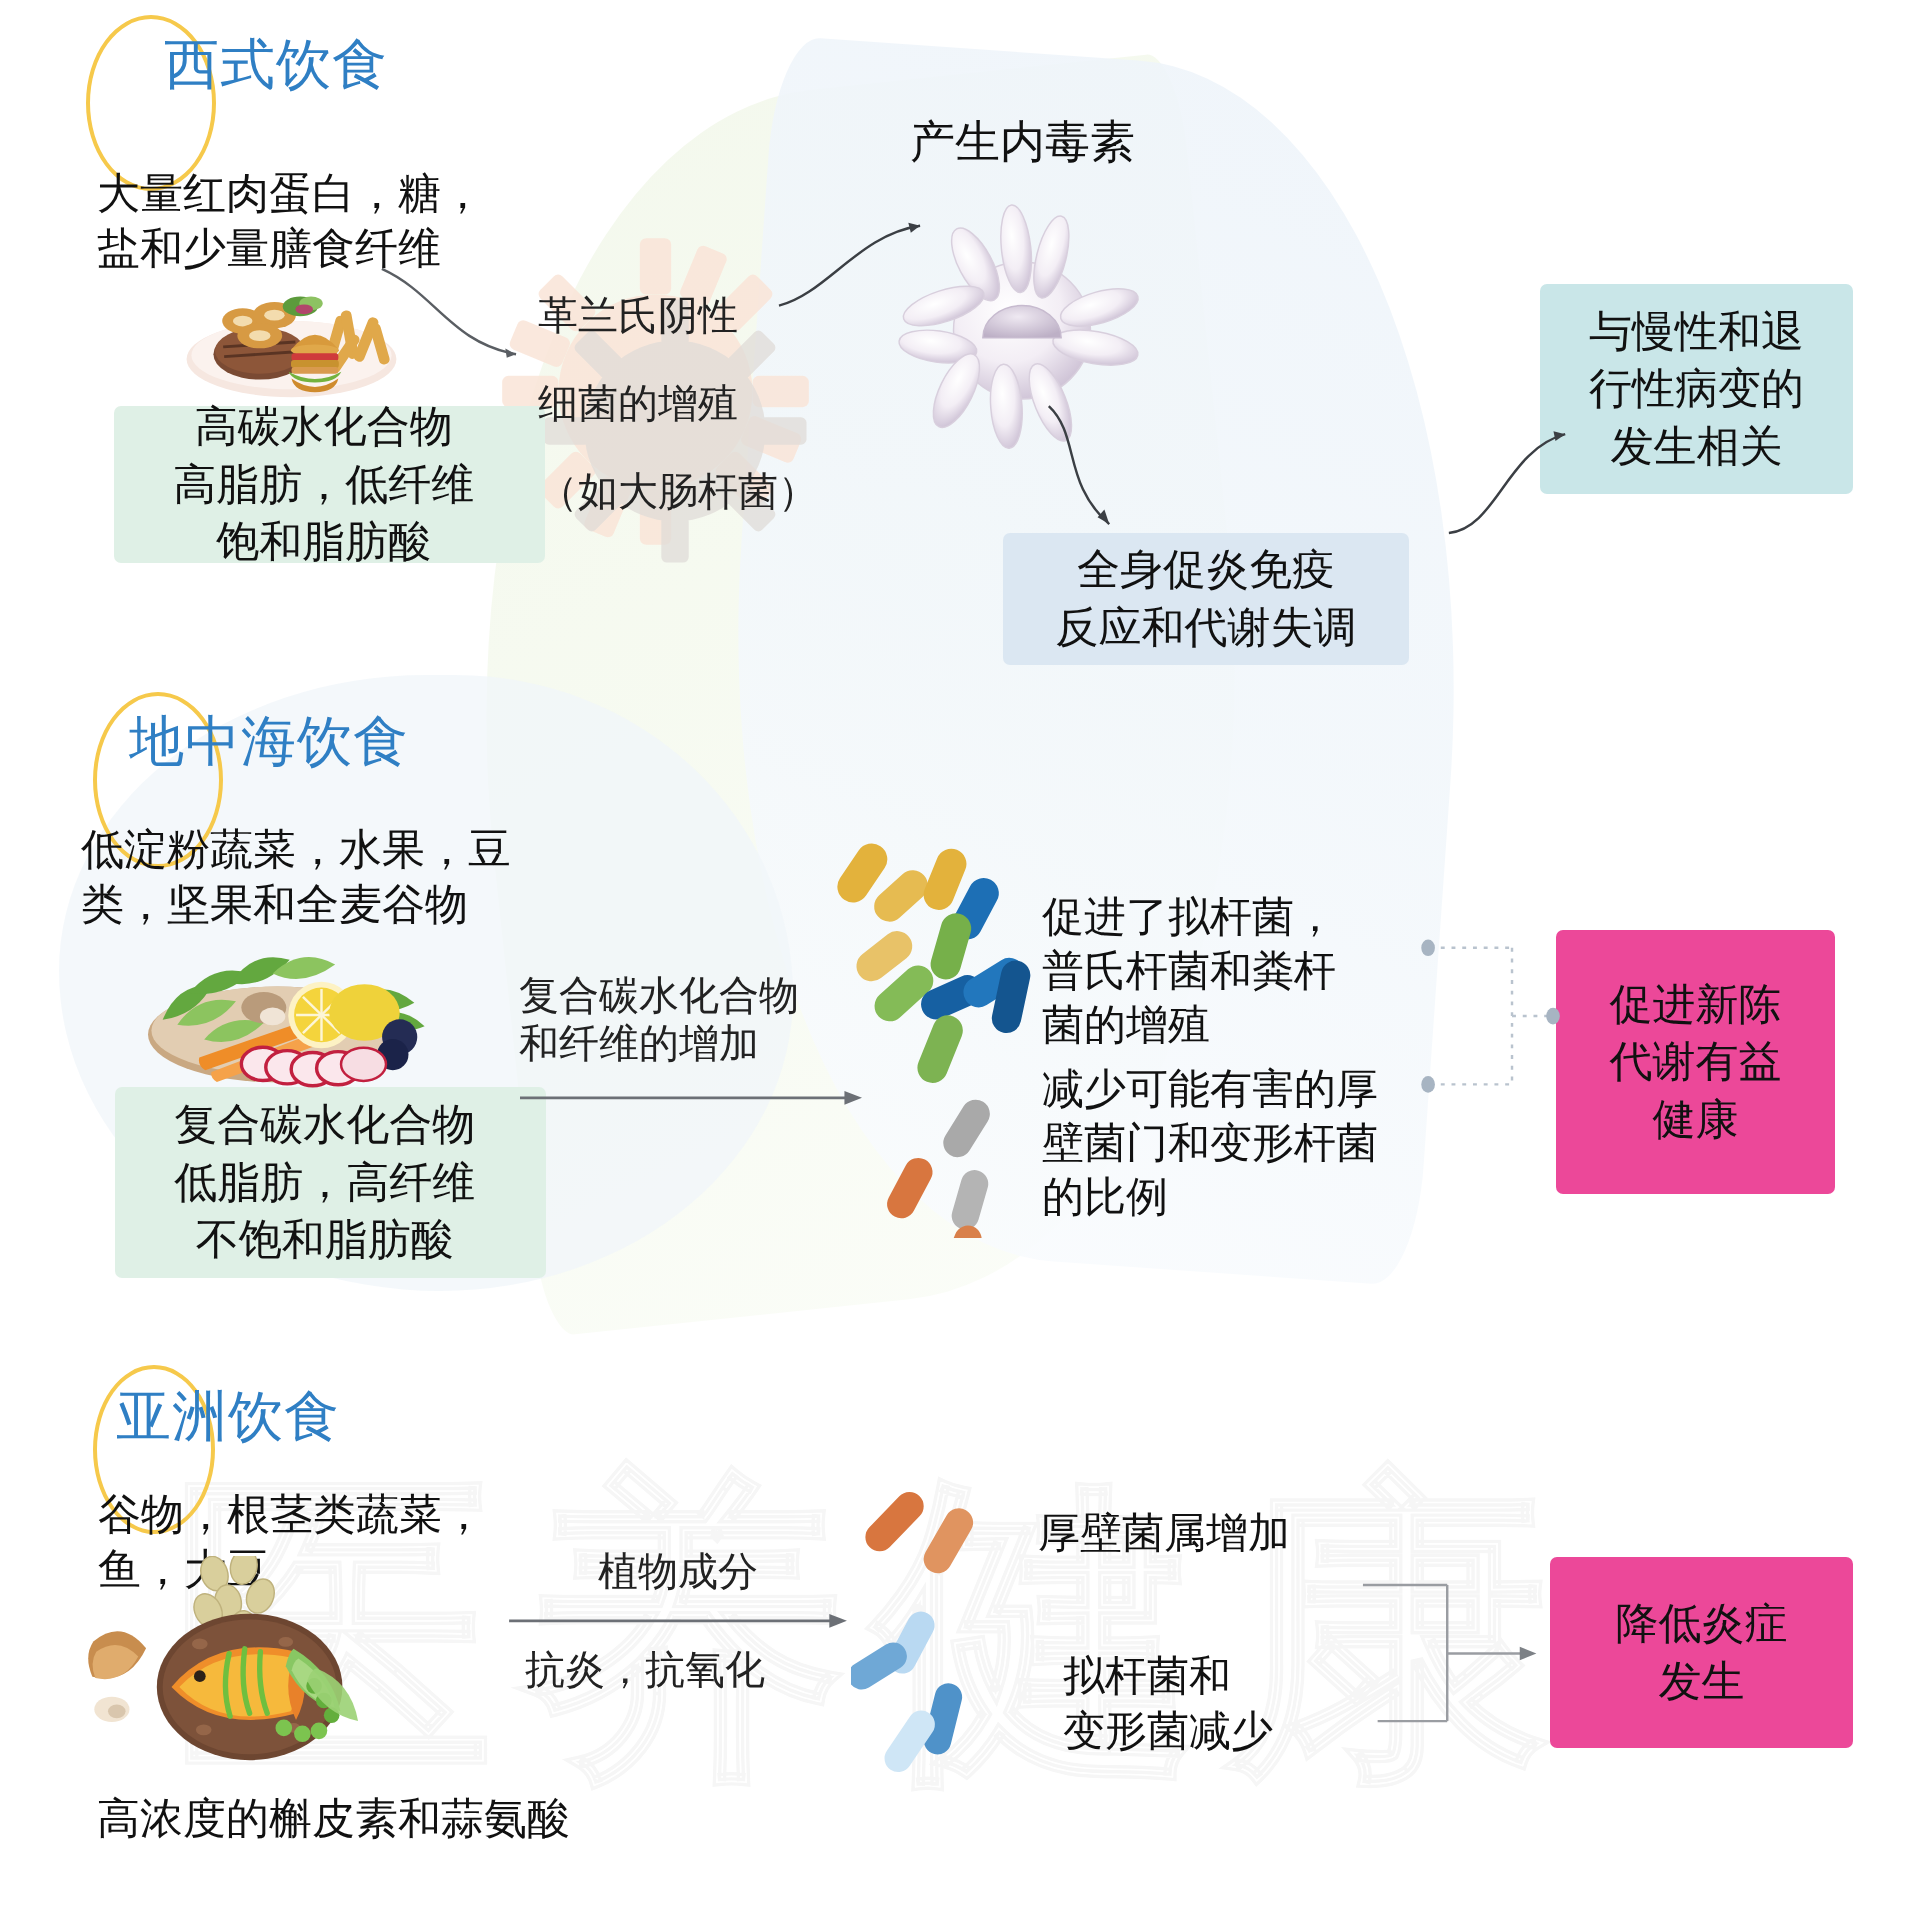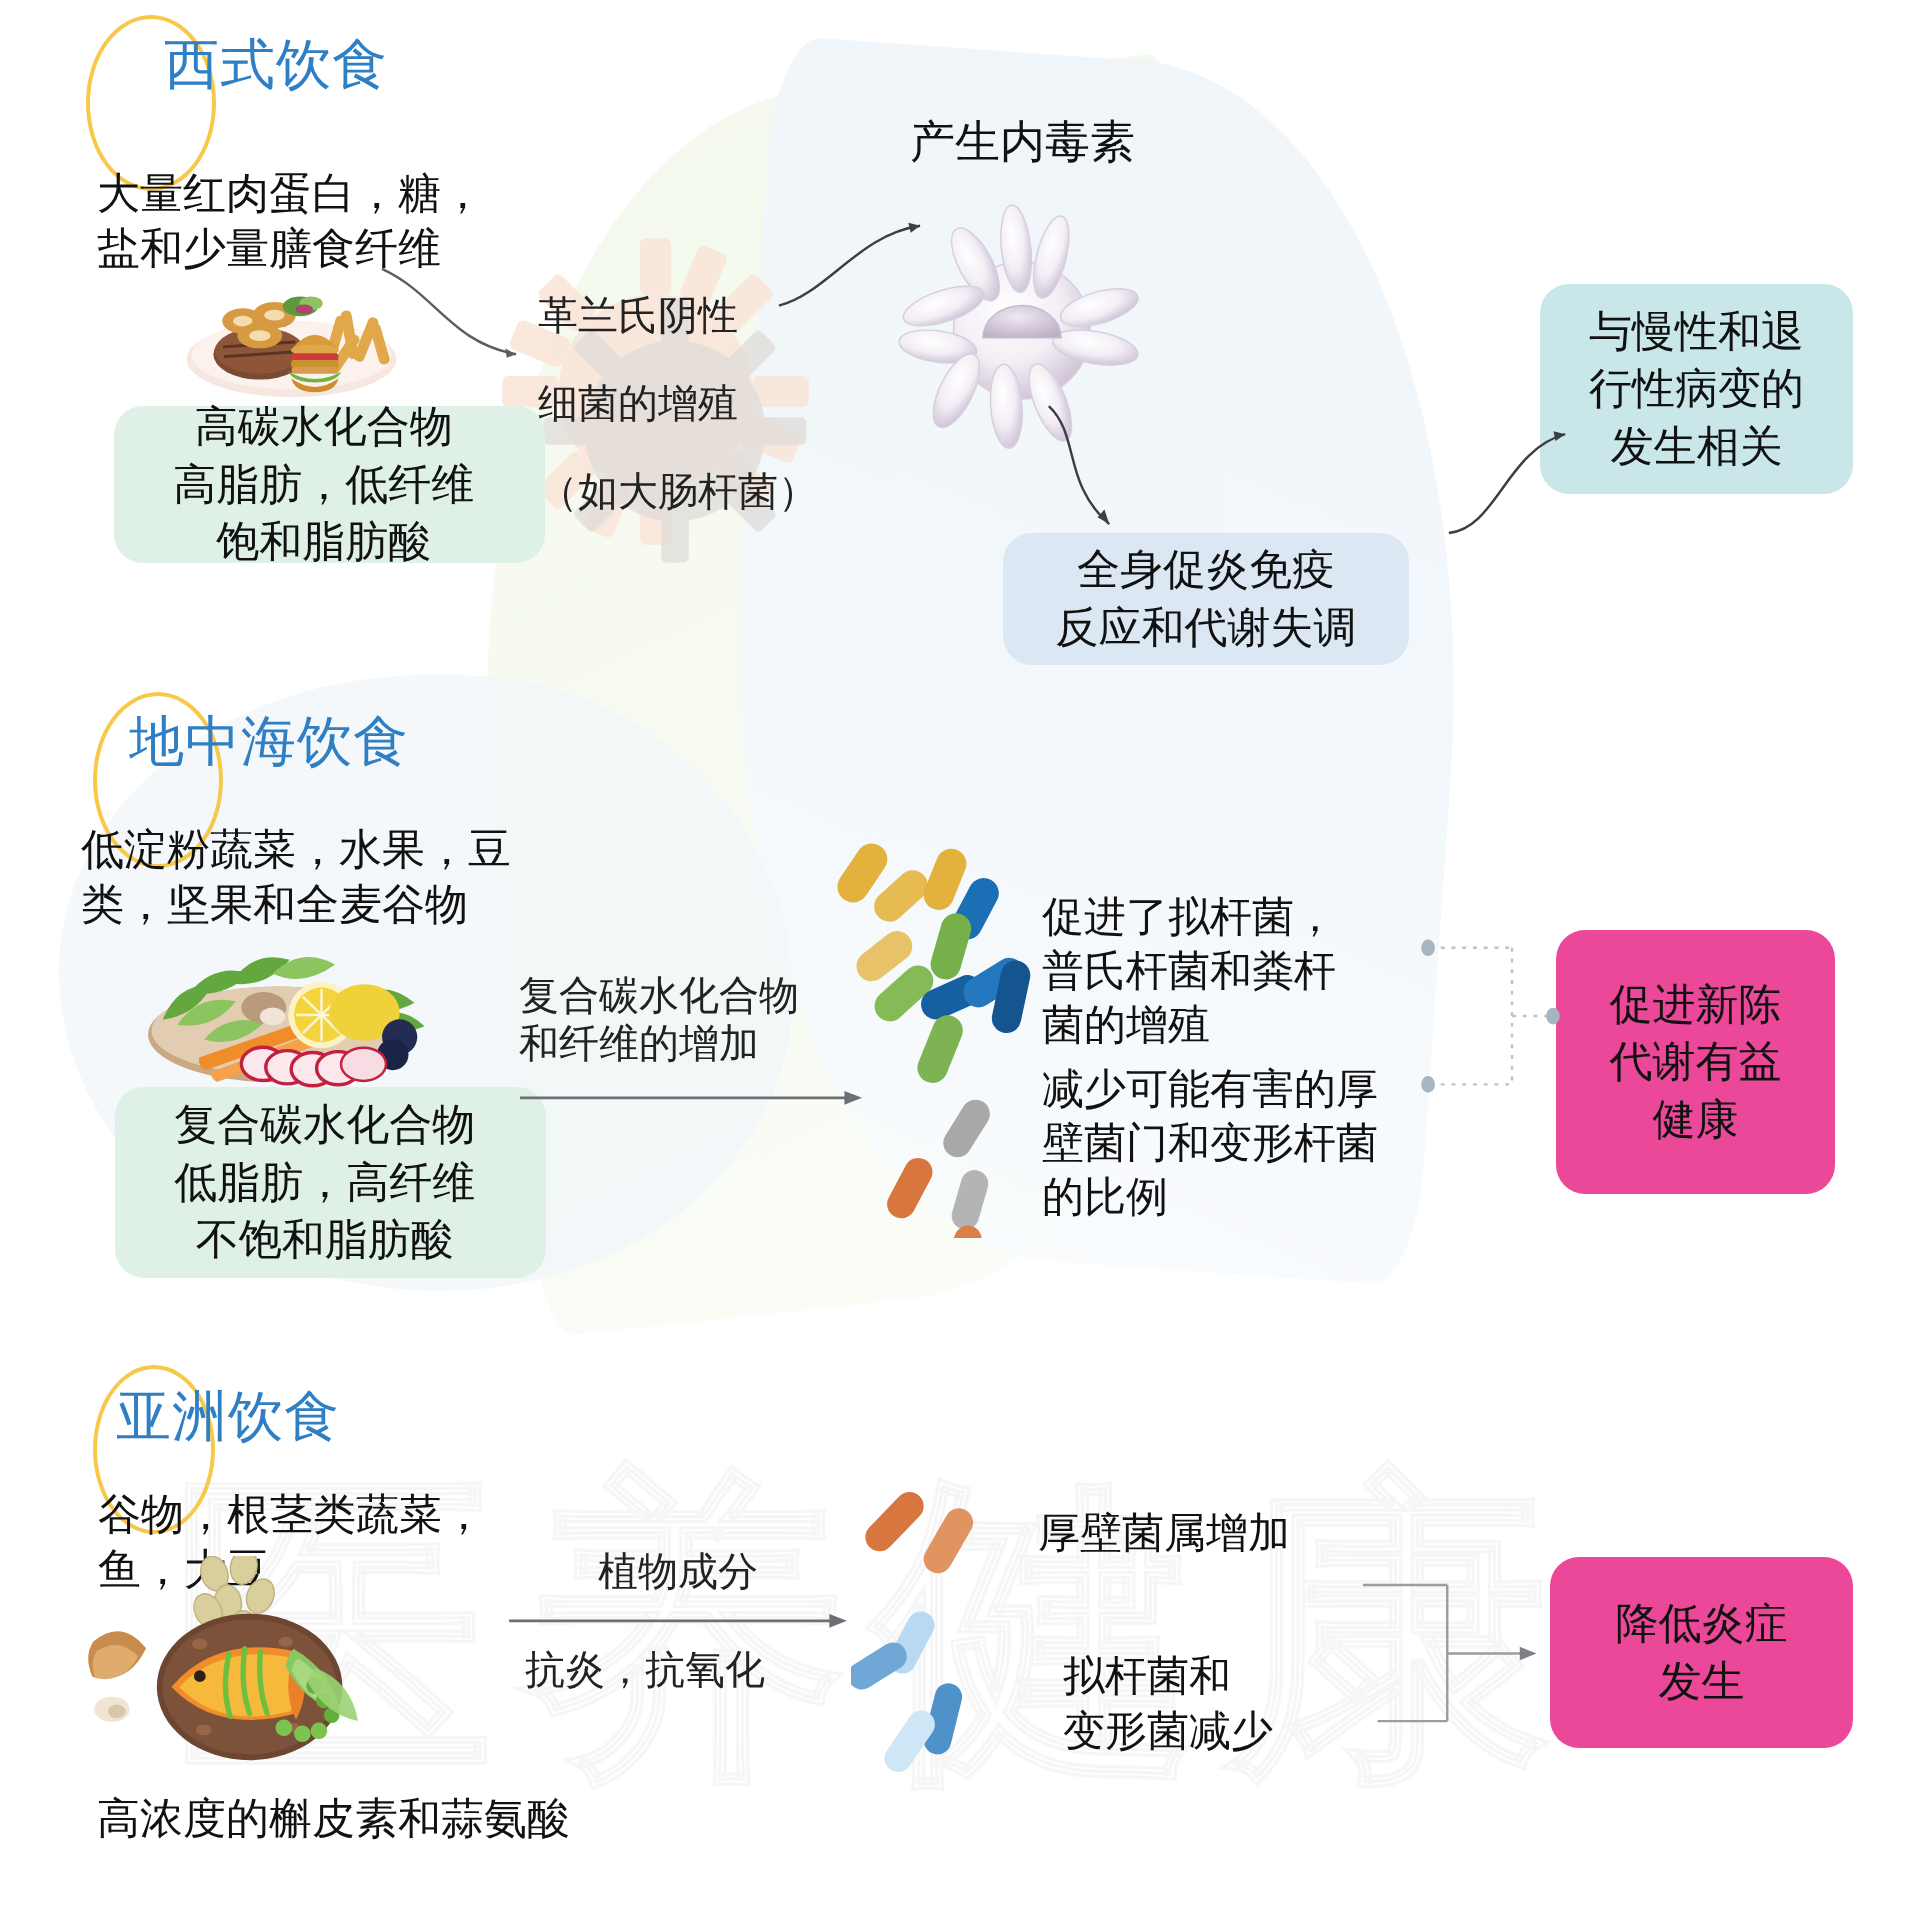--- a/index.html
+++ b/index.html
@@ -66,21 +66,21 @@
     white-space:nowrap;
   }
   .title-ellipse {
     position:absolute; border:4.4px solid #f6c94b; border-radius:50%;
     background:transparent;
   }
 
   .body-text { font-size:43px; }
   .mid-label  { font-size:40px; color:#222; }
   .card {
-    border-radius:29px; padding:14.7px 19.6px;
+    border-radius:7px; padding:14.7px 19.6px;
     display:flex; flex-direction:column; justify-content:center;
     text-align:center;
   }
   .card .txt { font-size:43px; line-height:1.34; }
   .card-green { background:#dff0e6;padding-left:8px; }
   .card-green2{ background:#ec4899; }
   .card-blue  { background:#dbe7f2; }
   .card-teal  { background:#c9e6e8; }
 
   

